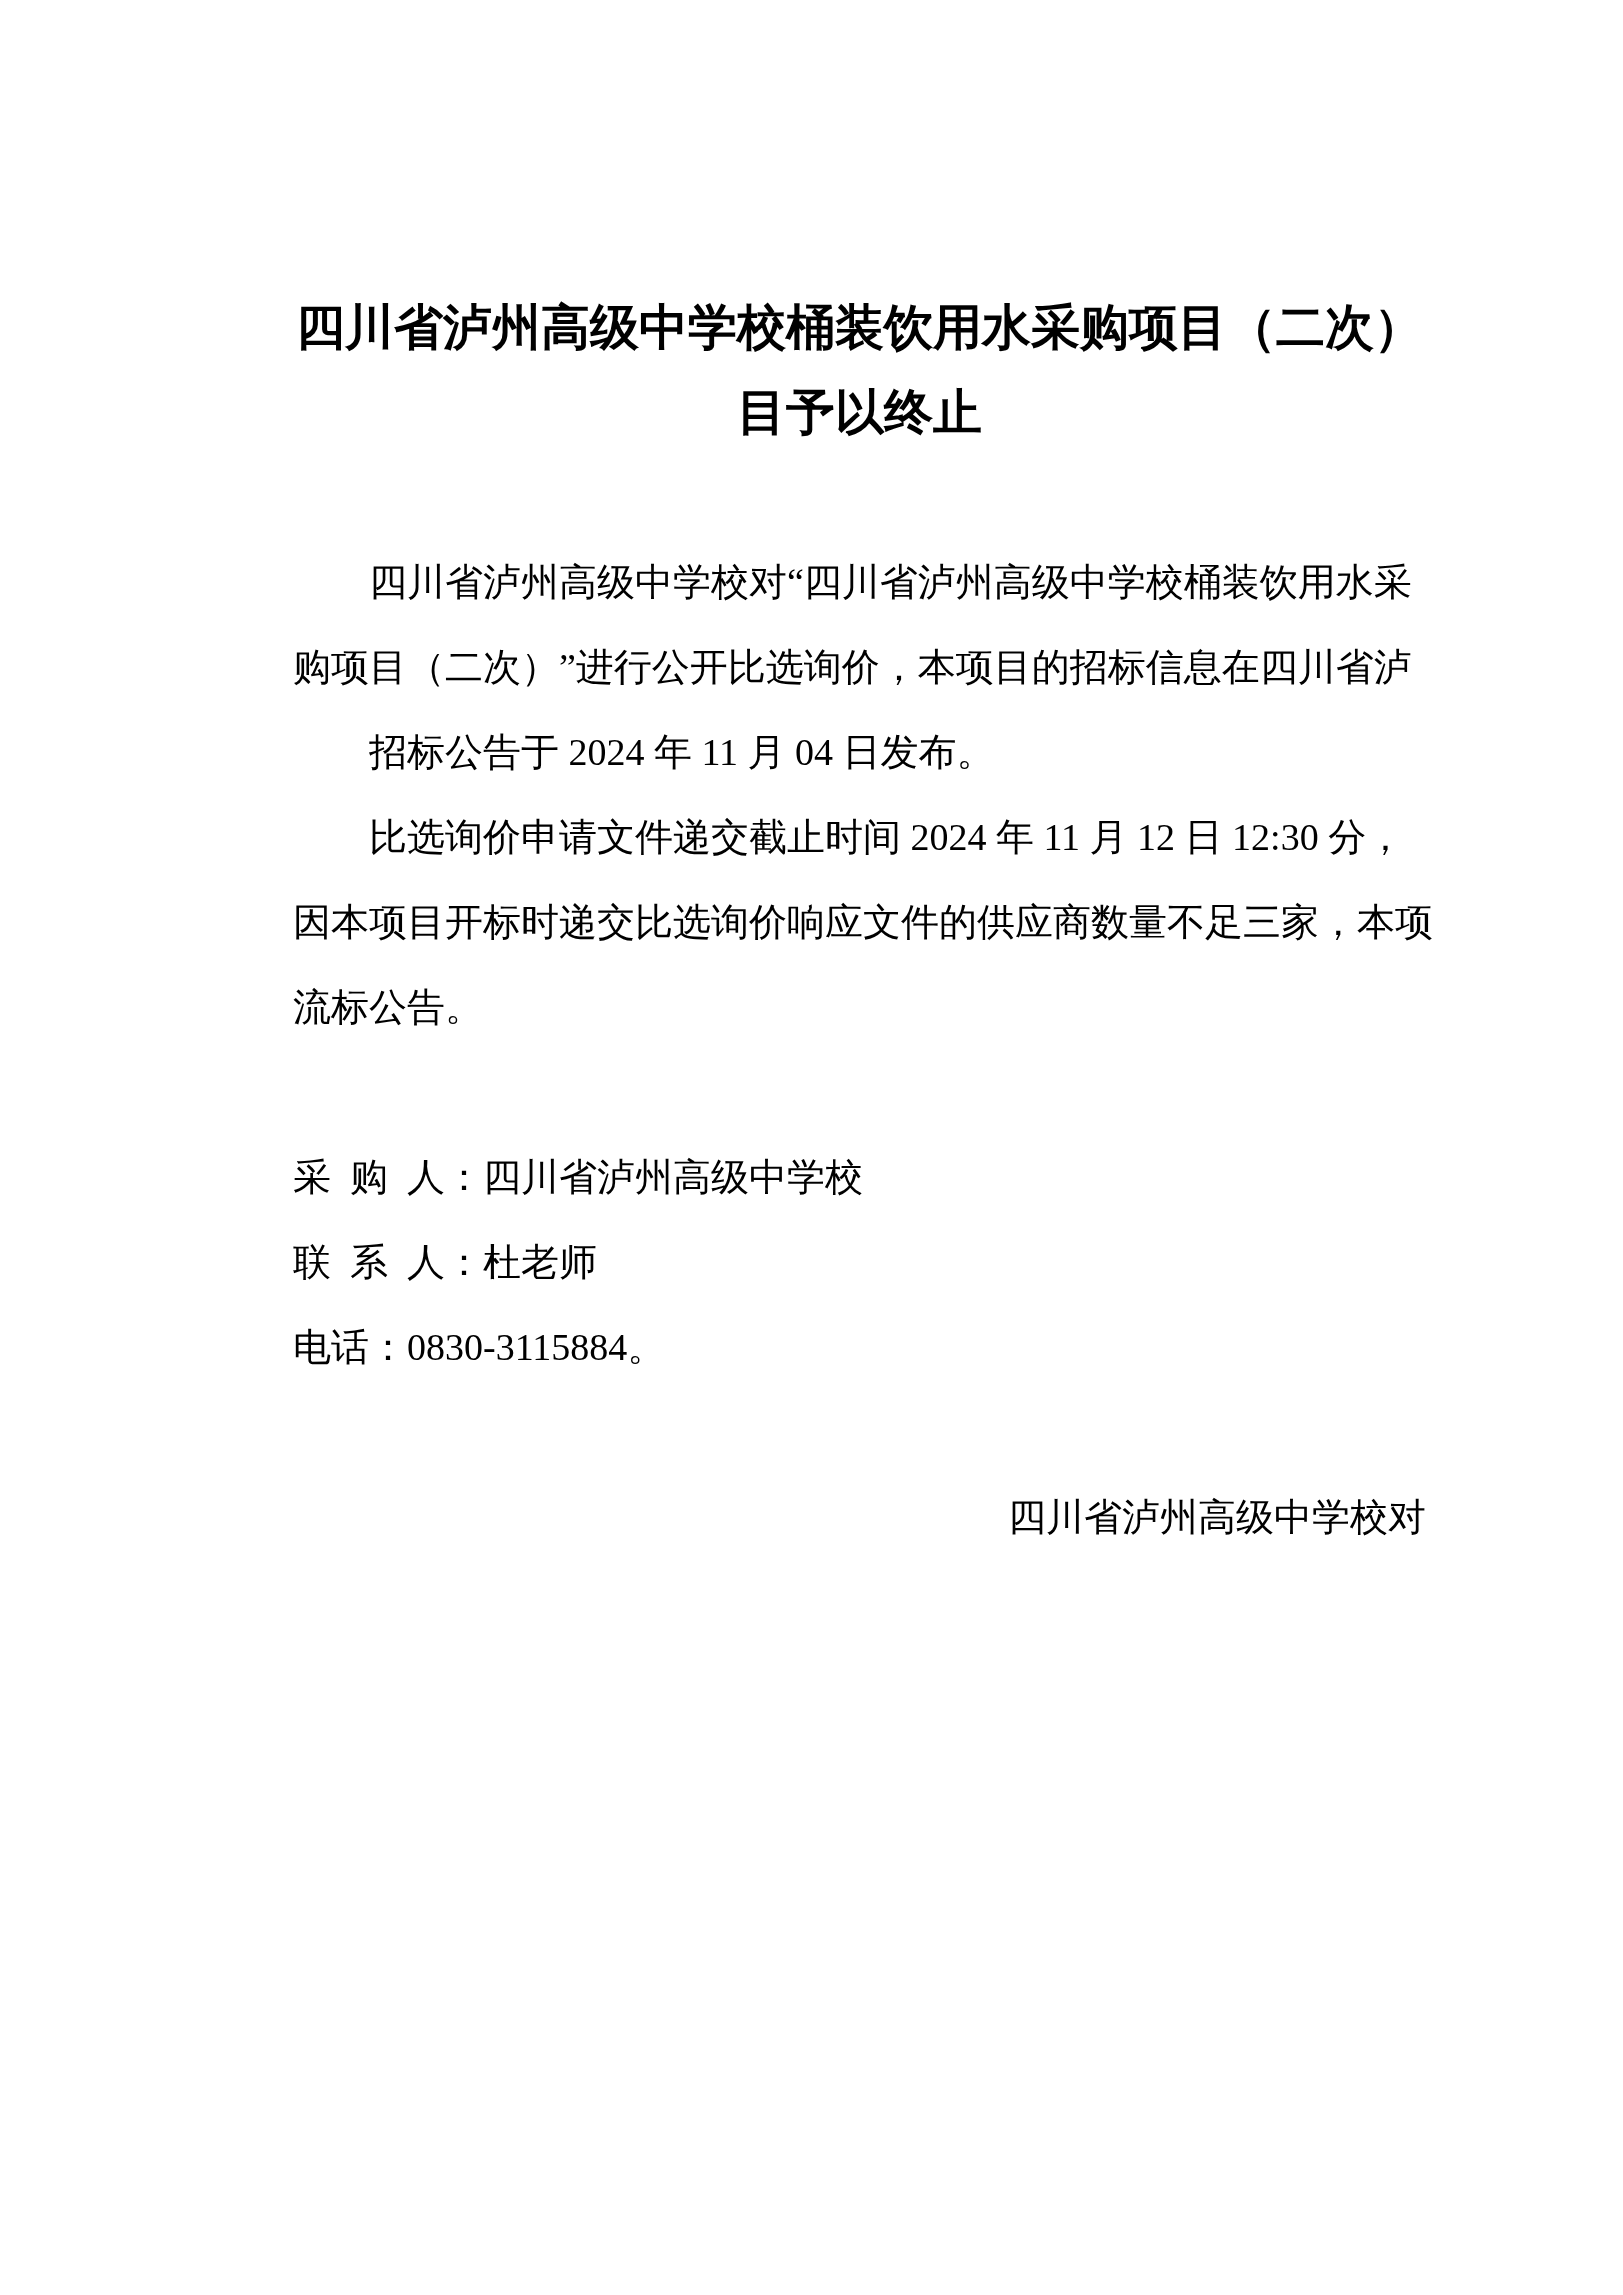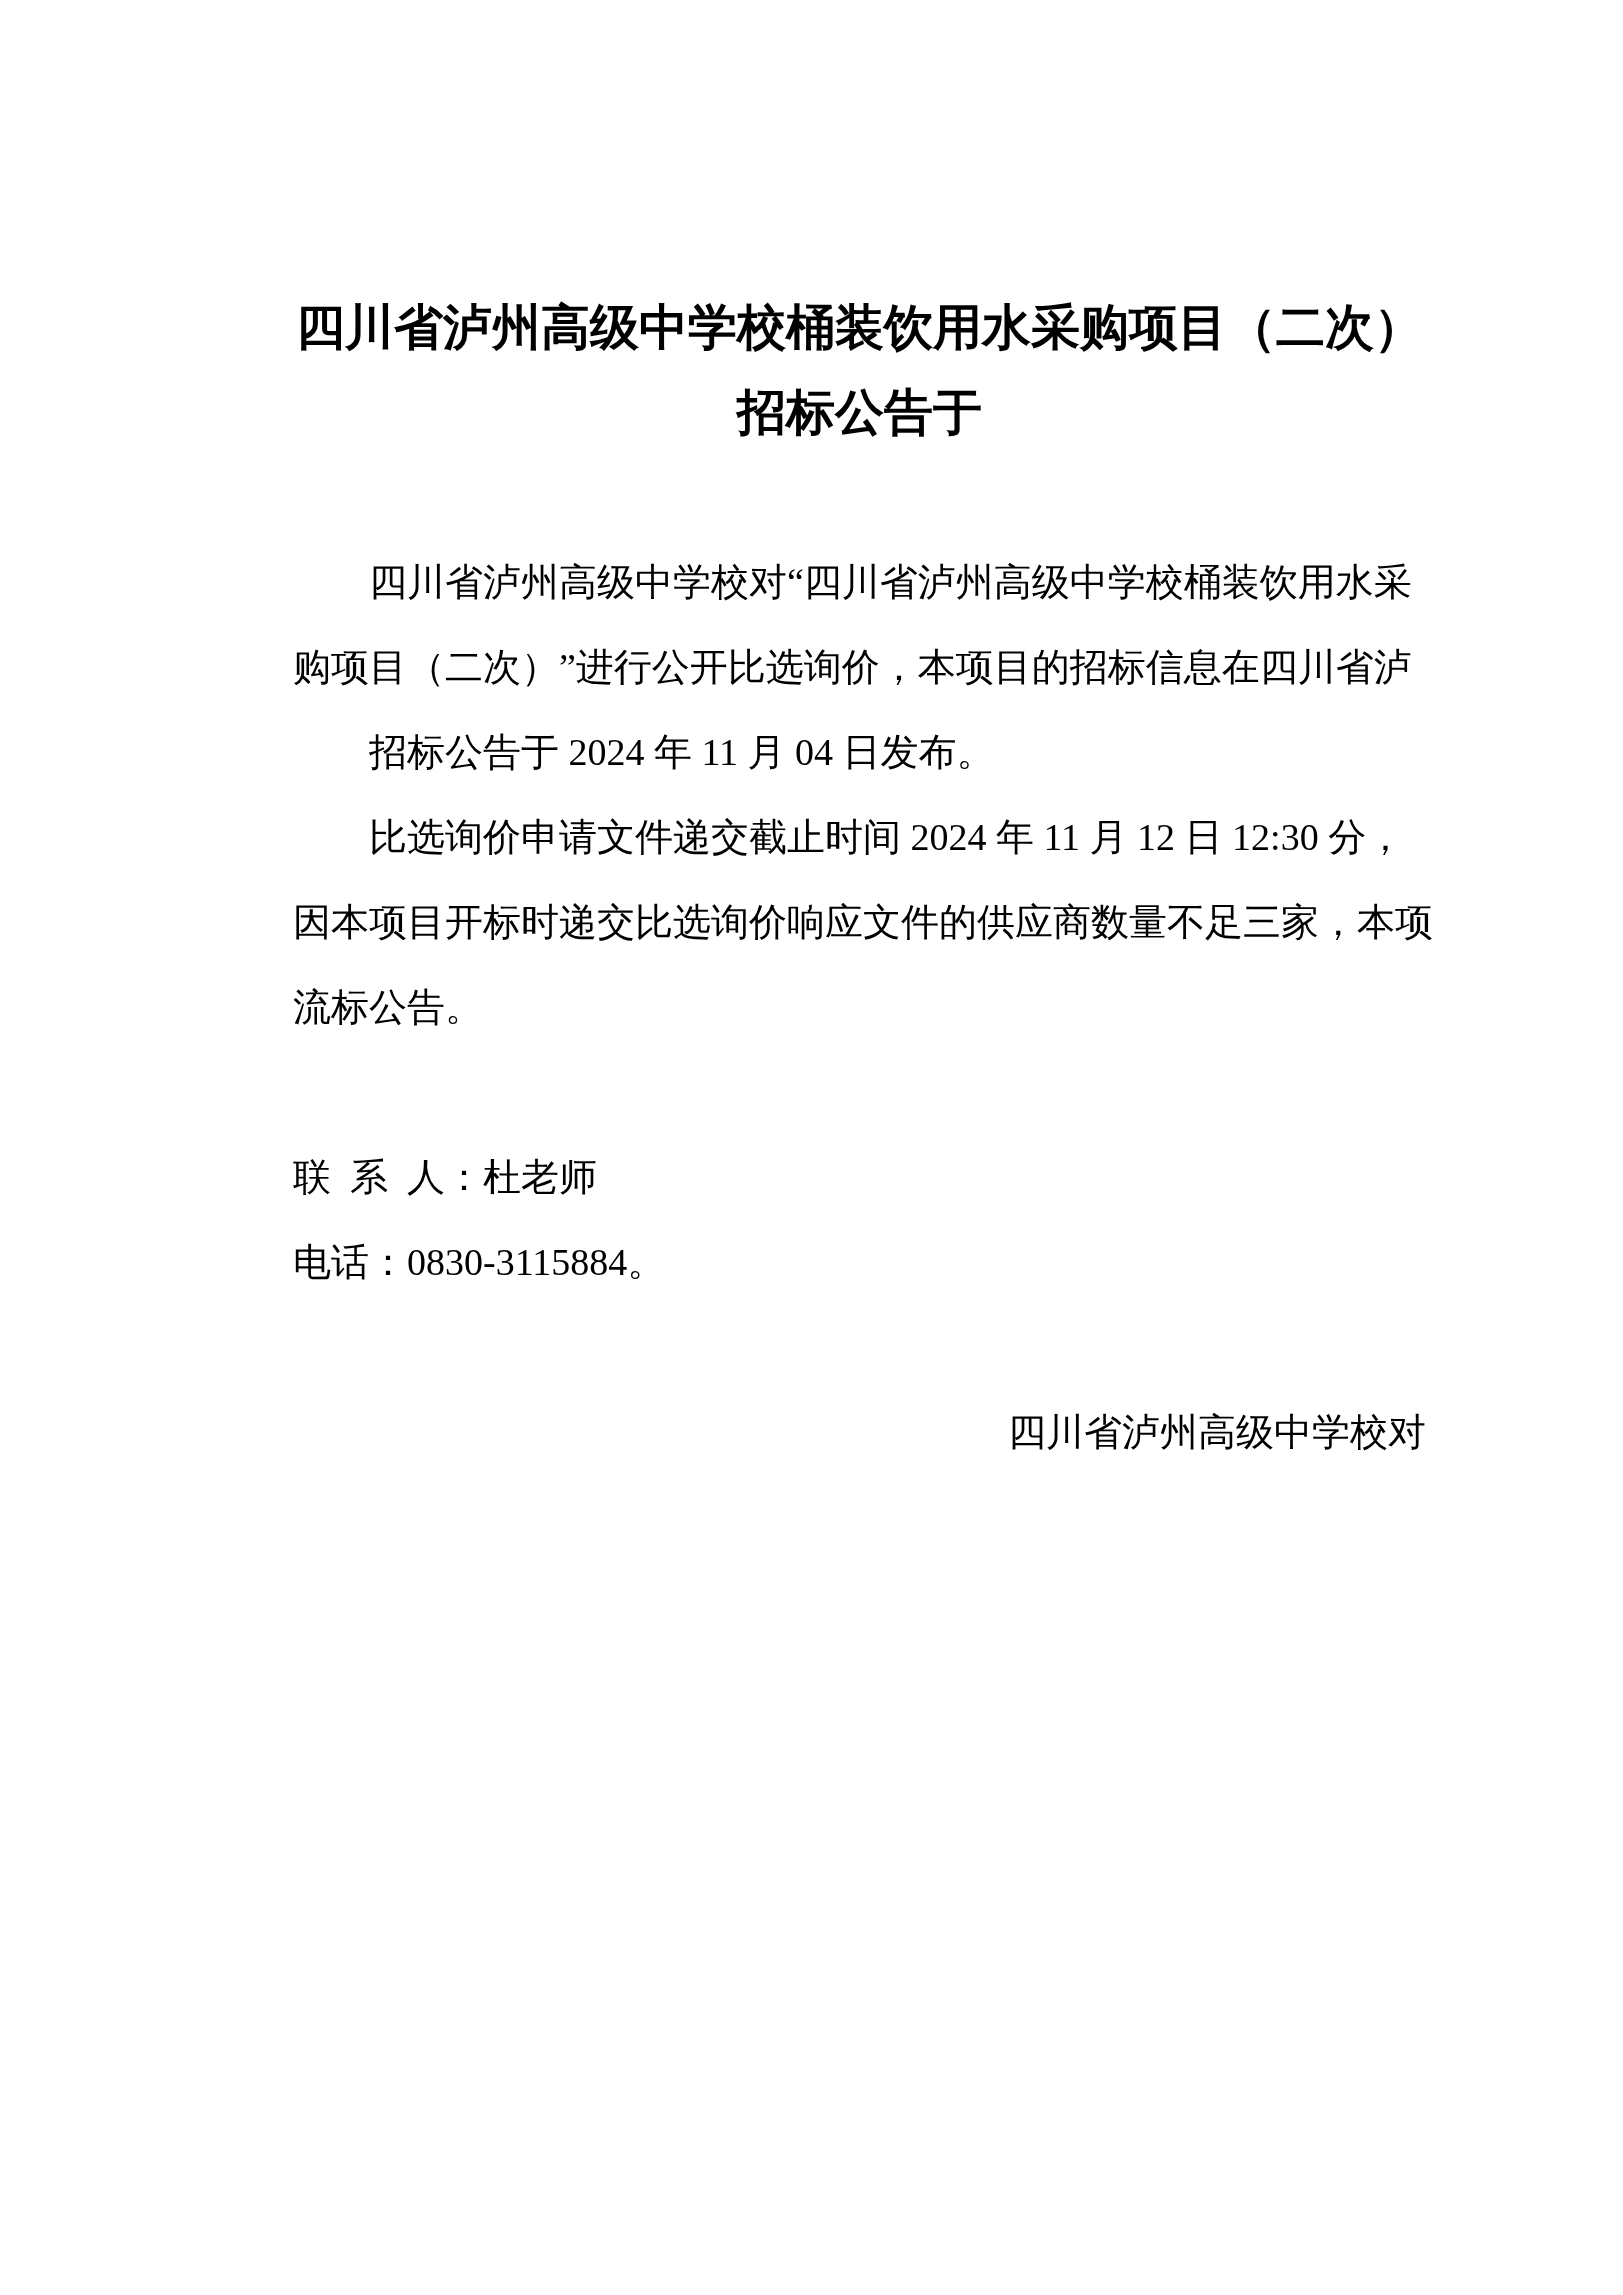--- a/index.html
+++ b/index.html
@@ -43,21 +43,21 @@
     text-align: right;
   }
 </style>
 </head>
 <body>
 
 <div class="page">
 
   <div>
     <div class="title-line">四川省泸州高级中学校桶装饮用水采购项目（二次）</div>
-    <div class="title-line">招标公告于</div>
+    <div class="title-line">目予以终止</div>
   </div>
 
   <div class="spacer"></div>
 
   <div>
     <div class="line indent">四川省泸州高级中学校对“四川省泸州高级中学校桶装饮用水采</div>
     <div class="line">购项目（二次）”进行公开比选询价，本项目的招标信息在四川省泸</div>
   </div>
 
   <div>
@@ -66,20 +66,21 @@
 
   <div>
     <div class="line indent">比选询价申请文件递交截止时间 2024 年 11 月 12 日 12:30 分，</div>
     <div class="line">因本项目开标时递交比选询价响应文件的供应商数量不足三家，本项</div>
     <div class="line">流标公告。</div>
   </div>
 
   <div class="spacer"></div>
 
   <div>
+    <div class="line">采  购  人：四川省泸州高级中学校</div>
     <div class="line">联  系  人：杜老师</div>
     <div class="line">电话：0830-3115884。</div>
   </div>
 
   <div class="spacer"></div>
 
   <div>
     <div class="line right">四川省泸州高级中学校对</div>
   </div>
 

